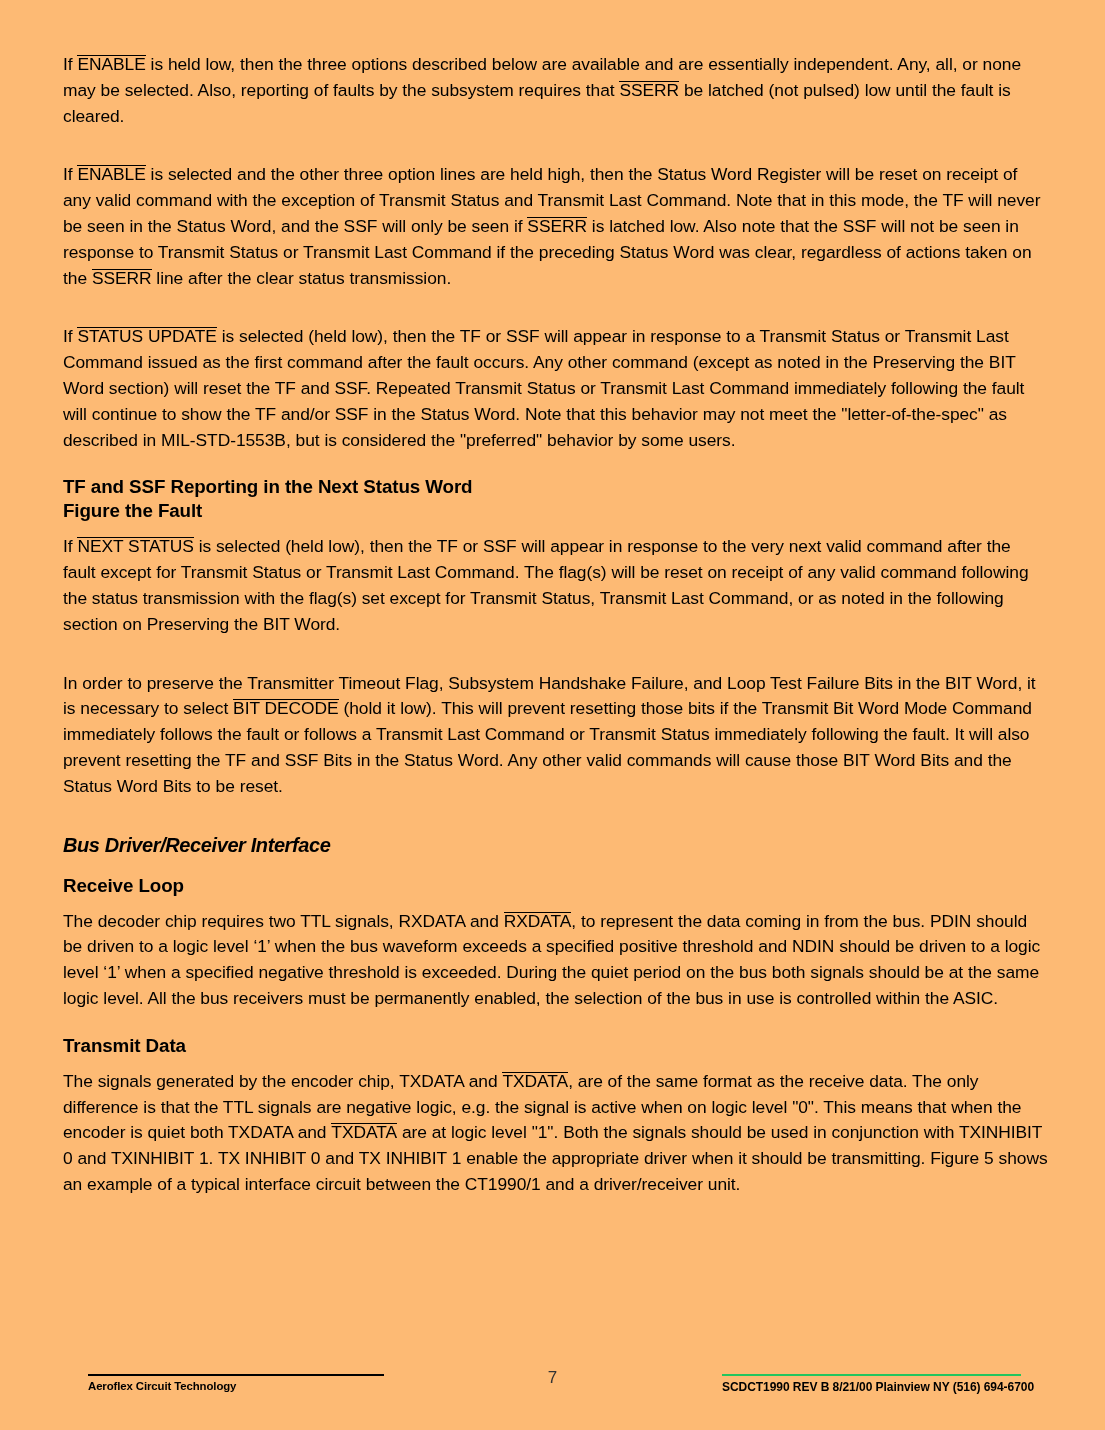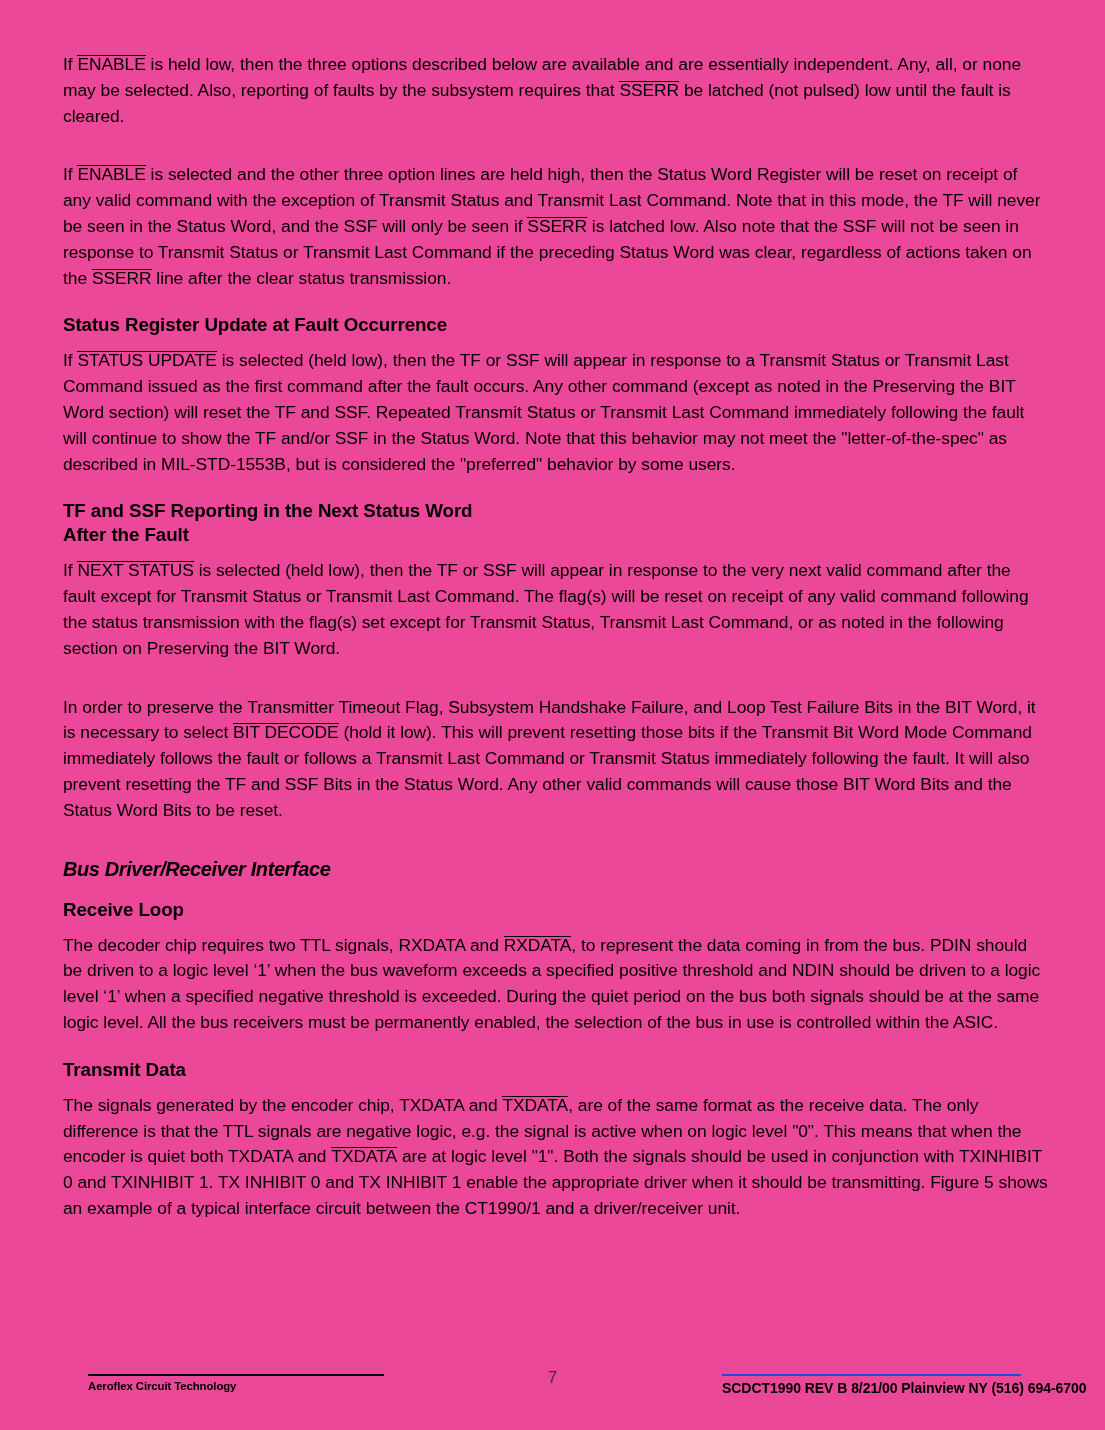--- a/index.html
+++ b/index.html
@@ -8,21 +8,21 @@
     background: #ffffff;
   }
   body {
     font-family: "Liberation Sans", sans-serif;
     color: #000000;
   }
   .page {
     position: relative;
     width: 1105px;
     height: 1430px;
-    background: #ec4899;
+    background: #fdba74;
     overflow: hidden;
     box-sizing: border-box;
   }
   .content {
     position: absolute;
     left: 63px;
     top: 52px;
     width: 985px;
   }
   p.body-text {
@@ -75,23 +75,23 @@
     padding-top: 4px;
     font-size: 11.4px;
     font-weight: bold;
     letter-spacing: -0.1px;
   }
   .footer-right {
     position: absolute;
     left: 722px;
     top: 12px;
     width: 299px;
-    border-top: 2px solid #1d4ed8;
+    border-top: 2px solid #22c55e;
     padding-top: 4px;
-    font-size: 14px;
+    font-size: 12px;
     font-weight: bold;
     text-align: left;
     letter-spacing: -0.05px;
     white-space: nowrap;
   }
   .footer-page {
     position: absolute;
     left: 0;
     top: 6px;
     width: 1105px;
@@ -111,30 +111,29 @@
 
     <div class="gap-para-to-head"></div>
 
 
     <div class="gap-head-to-para"></div>
 
     <p class="body-text"><span>If </span><span class="ovl">ENABLE</span><span> is selected and the other three option lines are held high, then the Status Word Register will be reset on receipt of any valid command with the exception of Transmit Status and Transmit Last Command. Note that in this mode, the TF will never be seen in the Status Word, and the SSF will only be seen if </span><span class="ovl">SSERR</span><span> is latched low. Also note that the SSF will not be seen in response to Transmit Status or Transmit Last Command if the preceding Status Word was clear, regardless of actions taken on the </span><span class="ovl">SSERR</span><span> line after the clear status transmission.</span></p>
 
     <div class="gap-para-to-head"></div>
 
-    <h3 class="section-heading">Status Register Update at Fault Occurrence</h3>
 
     <div class="gap-head-to-para"></div>
 
     <p class="body-text"><span>If </span><span class="ovl">STATUS UPDATE</span><span> is selected (held low), then the TF or SSF will appear in response to a Transmit Status or Transmit Last Command issued as the first command after the fault occurs. Any other command (except as noted in the Preserving the BIT Word section) will reset the TF and SSF. Repeated Transmit Status or Transmit Last Command immediately following the fault will continue to show the TF and/or SSF in the Status Word. Note that this behavior may not meet the "letter-of-the-spec" as described in MIL-STD-1553B, but is considered the "preferred" behavior by some users.</span></p>
 
     <div class="gap-para-to-head"></div>
 
     <h3 class="section-heading">TF and SSF Reporting in the Next Status Word</h3>
-    <h3 class="section-heading">After the Fault</h3>
+    <h3 class="section-heading">Figure the Fault</h3>
 
     <div class="gap-head-to-para"></div>
 
     <p class="body-text"><span>If </span><span class="ovl">NEXT STATUS</span><span> is selected (held low), then the TF or SSF will appear in response to the very next valid command after the fault except for Transmit Status or Transmit Last Command. The flag(s) will be reset on receipt of any valid command following the status transmission with the flag(s) set except for Transmit Status, Transmit Last Command, or as noted in the following section on Preserving the BIT Word.</span></p>
 
     <div class="gap-para-to-head"></div>
 
 
     <div class="gap-head-to-para"></div>
 

